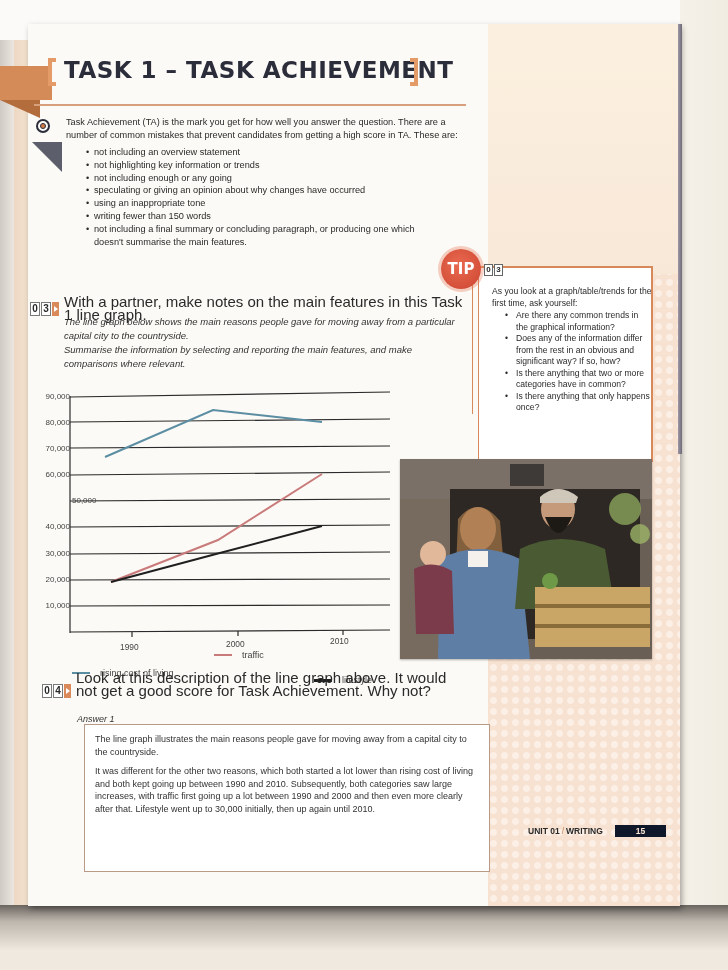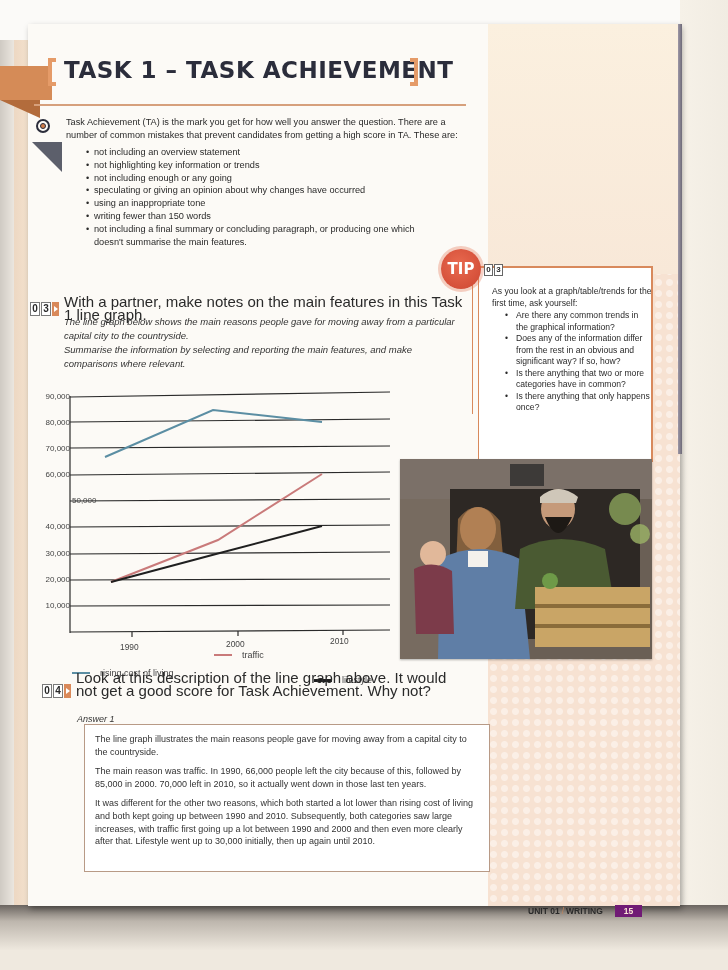--- a/index.html
+++ b/index.html
@@ -93,23 +93,23 @@
 
     
     .photo { position: absolute; left: 372px; top: 435px; width: 252px; height: 200px; overflow: hidden;
       background: linear-gradient(180deg, #6d645b 0%, #5a5048 40%, #3b332c 100%); box-shadow: 0 1px 2px rgba(0,0,0,0.3); }
 
     
     .answer-label { position: absolute; left: 49px; top: 690px; font-size: 9px; font-style: italic; color: #333; }
     .answer-box { position: absolute; left: 56px; top: 700px; width: 406px; height: 148px; border: 1.5px solid #b89a86; background: #fff; padding: 8px 10px; }
     .answer-box p { font-size: 9px; line-height: 12.6px; color: #333; margin-bottom: 7px; }
 
-    .footer { position: absolute; left: 500px; top: 881px; display: flex; align-items: center; font-size: 8.5px; font-weight: 700; color: #2a2a2a; }
+    .footer { position: absolute; left: 500px; top: 801px; display: flex; align-items: center; font-size: 8.5px; font-weight: 700; color: #2a2a2a; }
     .footer .sep { color: #c2845a; margin: 0 2px; font-weight: 400; }
-    .footer .pg { display: inline-block; background: #701a75; color: #fbe7d6; padding: 1px 9px; margin-left: 12px; font-size: 8.5px; }
+    .footer .pg { display: inline-block; background: #0f172a; color: #fbe7d6; padding: 1px 21px; margin-left: 12px; font-size: 8.5px; }
   </style>
 </head>
 <body>
 
 <div class="desk-top"></div>
 <div class="desk-right"></div>
 <div class="left-pages"></div>
 <div class="desk-bottom"></div>
 
 <div class="page">
@@ -244,21 +244,20 @@
 
   <div class="ex-badge" style="left:14px; top:660px;">
     <span class="num">0</span>
     <span class="num">4</span>
     <span class="arrow"></span>
   </div>
   <div class="ex-heading" style="left:48px; top:647px; width:390px;">Look at this description of the line graph above. It would not get a good score for Task Achievement. Why not?</div>
   <div class="answer-label">Answer 1</div>
   <div class="answer-box">
     <p>The line graph illustrates the main reasons people gave for moving away from a capital city to the countryside.</p>
-    <p>The main reason was traffic. In 1990, 66,000 people left the city because of this, followed by 85,000 in 2000. 70,000 left in 2010, so it actually went down in those last ten years.</p>
     <p>It was different for the other two reasons, which both started a lot lower than rising cost of living and both kept going up between 1990 and 2010. Subsequently, both categories saw large increases, with traffic first going up a lot between 1990 and 2000 and then even more clearly after that. Lifestyle went up to 30,000 initially, then up again until 2010.</p>
   </div>
 
   <div class="footer">
     <span>UNIT 01</span>
     <span class="sep">/</span>
     <span>WRITING</span>
     <span class="pg">15</span>
   </div>
 </div>

